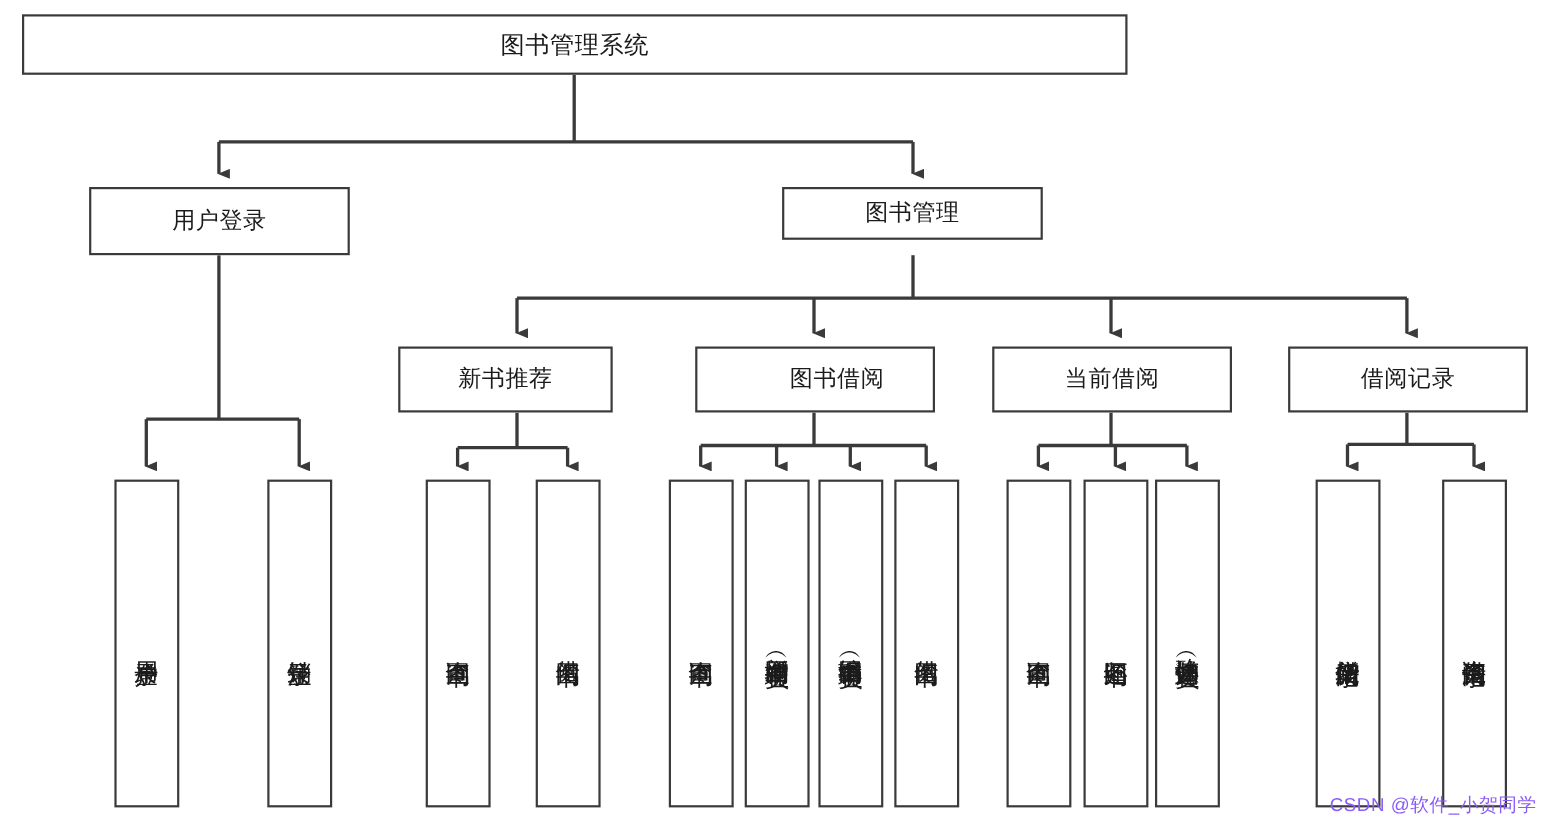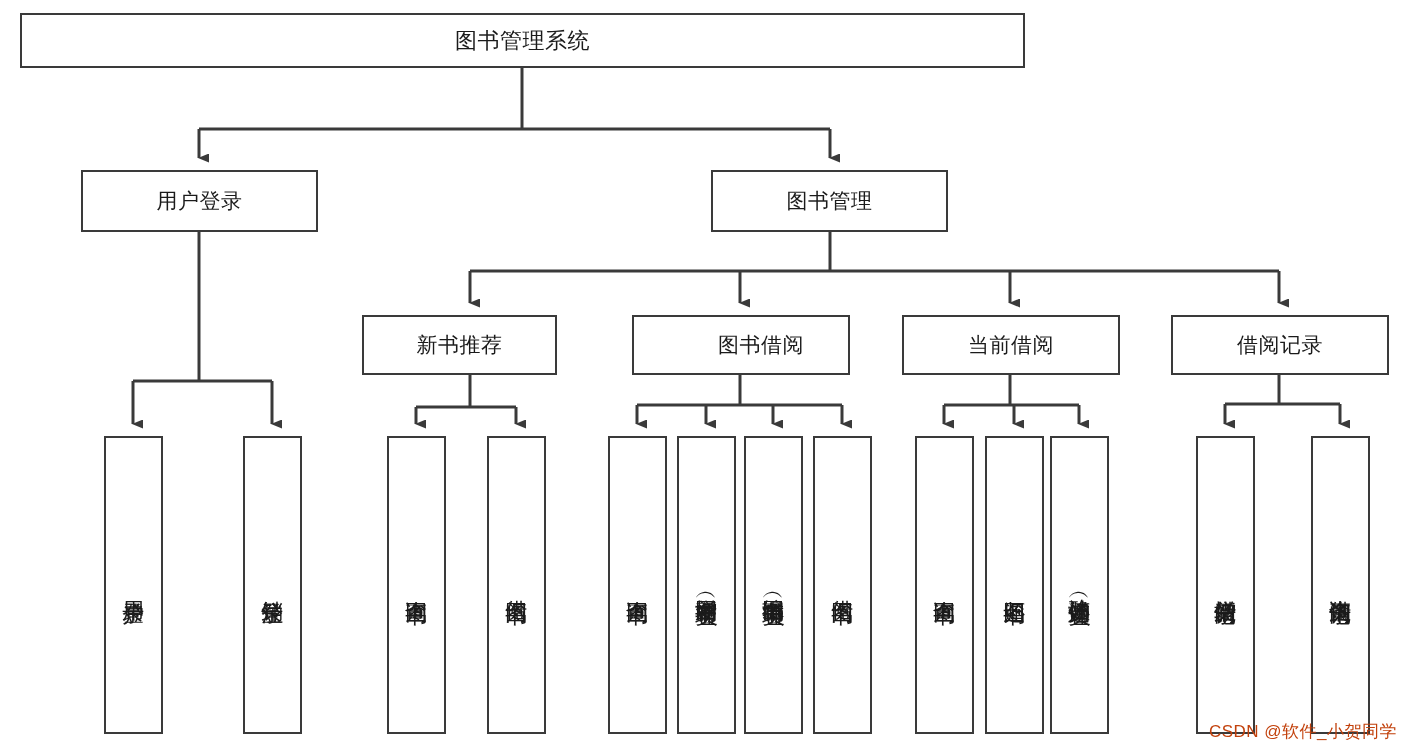--- a/index.html
+++ b/index.html
@@ -62,21 +62,21 @@
     font-size: 22px;
     line-height: 1.06;
     letter-spacing: 1px;
     white-space: nowrap;
   }
   #watermark {
     position: absolute;
     right: 8px;
     bottom: 4px;
     font-size: 17px;
-    color: #c2410c;
+    color: #8b5cf6;
     letter-spacing: 0.5px;
     z-index: 5;
     white-space: nowrap;
   }
 </style>
 </head>
 <body>
 
 <div id="diagram-root">
 
@@ -131,21 +131,21 @@
     </g>
   </svg>
 
   <div class="node h root" style="left:20px; top:13px; width:1005px; height:55px;">
     <span class="label">图书管理系统</span>
   </div>
 
   <div class="node h" style="left:81px; top:170px; width:237px; height:62px;">
     <span class="label">用户登录</span>
   </div>
-  <div class="node h" style="left:711px; top:170px; width:237px; height:62px;">
+  <div class="node h" style="left:711px; top:170px; width:237px; height:48px;">
     <span class="label">图书管理</span>
   </div>
 
   <div class="node h" style="left:362px; top:315px; width:195px; height:60px;">
     <span class="label">新书推荐</span>
   </div>
   <div class="node h" style="left:632px; top:315px; width:218px; height:60px;padding-left:40px;">
     <span class="label">图书借阅</span>
   </div>
   <div class="node h" style="left:902px; top:315px; width:218px; height:60px;">

